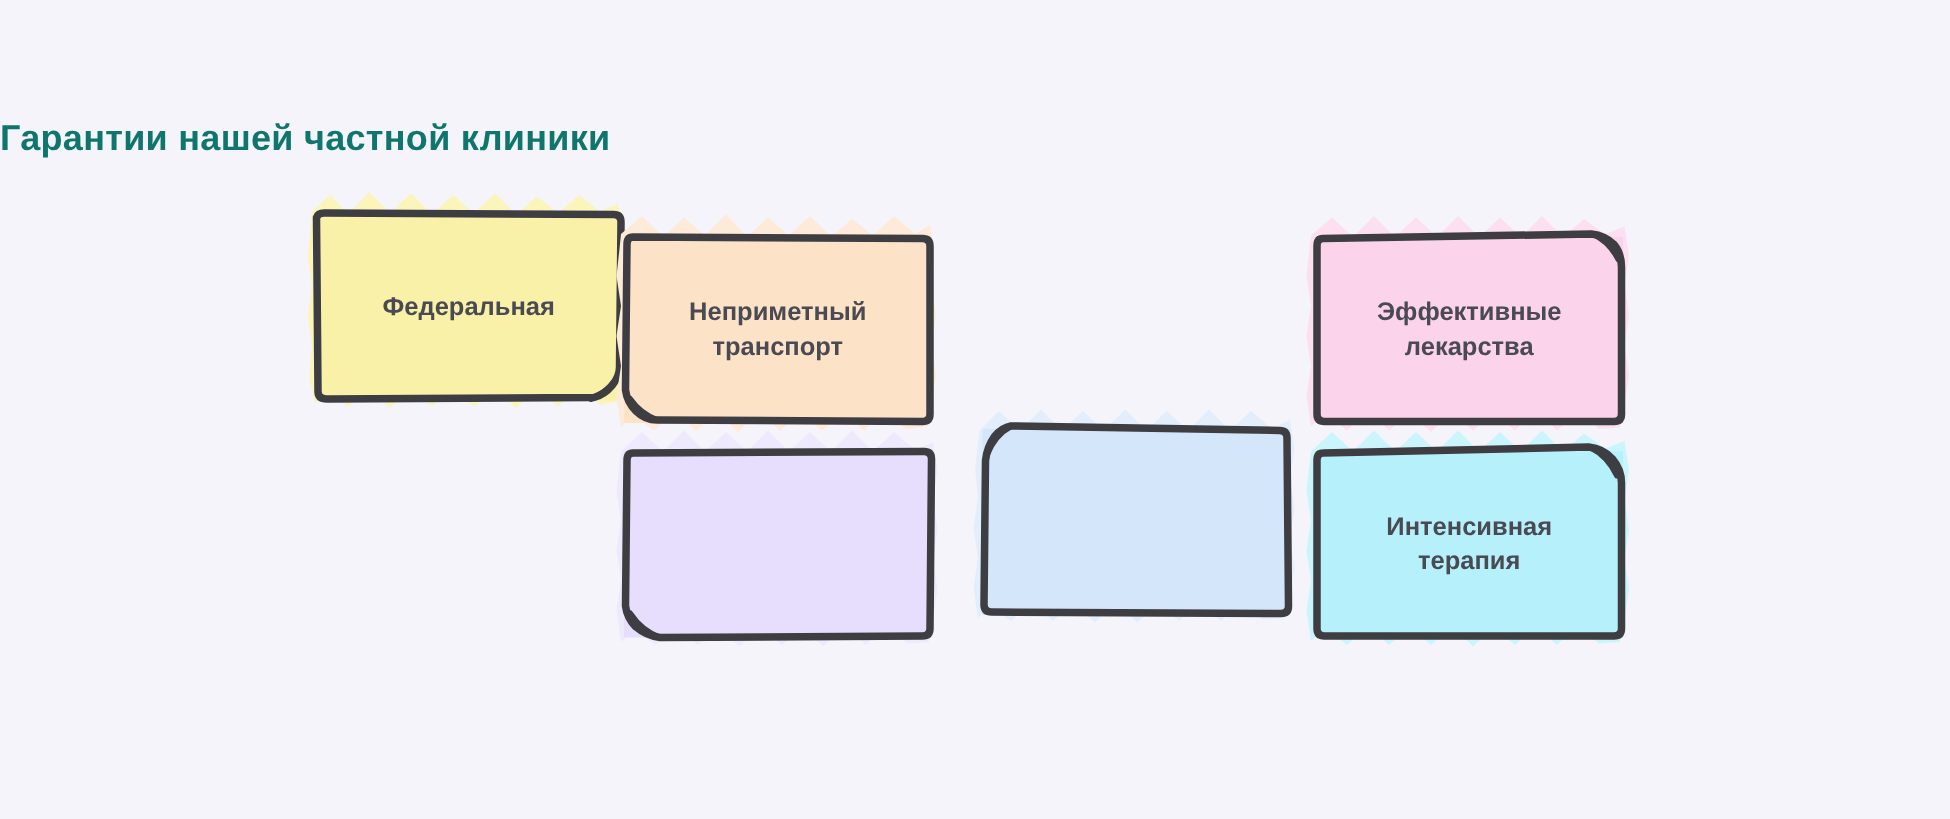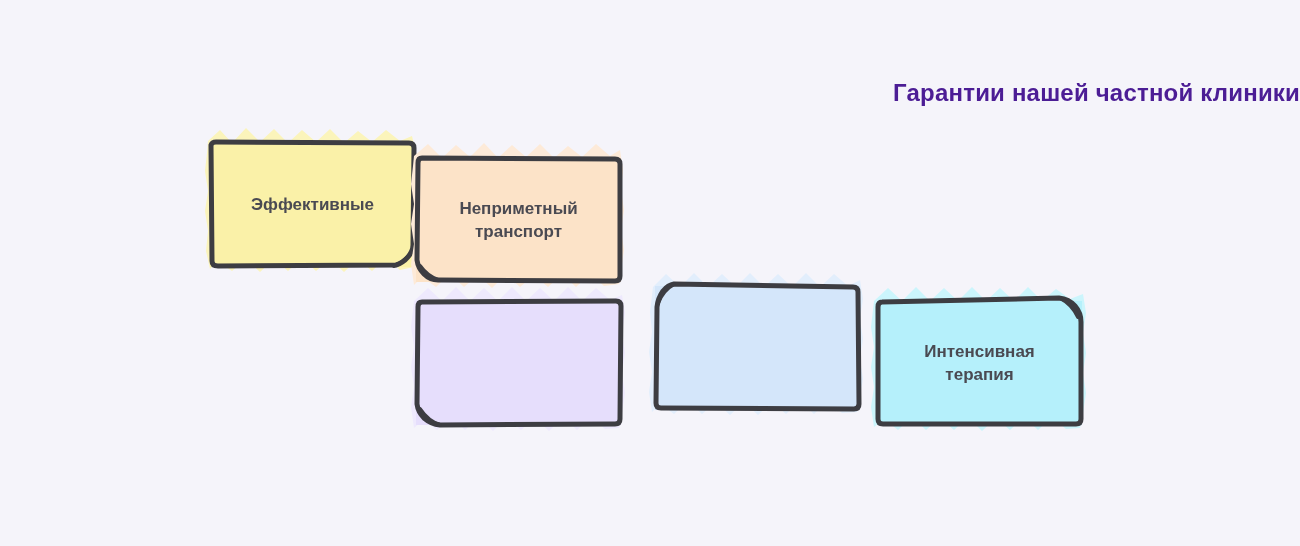--- a/index.html
+++ b/index.html
@@ -20,24 +20,24 @@
     position: absolute;
     inset: 0;
   }
 
   
   .title {
     position: absolute;
     left: 0;
     right: 0;
     top: 79px;
-    text-align: right;
+    text-align: left;
     font-size: 24px;
     font-weight: bold;
-    color: #4c1d95;
+    color: #0f766e;
     letter-spacing: 0.2px;
   }
 
   
   .grid {
     position: absolute;
     left: 210px;
     top: 143px;
     width: 880px;
     height: 275px;
@@ -98,37 +98,49 @@
 
     <div class="card col-1 row-1">
       <svg class="card-svg" viewBox="0 0 237 156">
         <g>
           <path d="M14 14 L26 3 L38 16 L52 1 L66 15 L80 2 L94 16 L108 3 L122 15 L136 2 L150 16 L164 4 L178 15 L192 3 L206 14 L218 9 L222 26 L224 44 L222 64 L225 84 L222 104 L224 124 L220 140 L206 143 L192 131 L178 144 L164 132 L150 145 L136 132 L122 144 L108 131 L94 144 L80 132 L66 145 L52 132 L38 144 L24 134 L16 142 L12 124 L14 104 L11 84 L14 64 L11 44 L13 26 Z" fill="#fbf4bb"></path>
         </g>
         <rect x="16" y="16" width="205" height="124" fill="#faf1a8"></rect>
         <path d="M17 18 Q18 15 22 15 L215 16 Q220 16 220 21 L219 118 Q219 124 214 130 Q209 136 202 138 L24 139 Q18 139 18 134 L17 18 Z" fill="none" stroke="#3d3d42" stroke-width="5" stroke-linejoin="round" stroke-linecap="round"></path>
         <path d="M200 139 Q210 135 216 127" fill="none" stroke="#3d3d42" stroke-width="4" stroke-linecap="round"></path>
       </svg>
-      <div class="card-label">Эффективные</div>
+      <div class="card-label">Федеральная</div>
     </div>
 
     <div class="card col-2 row-1 shift">
       <svg class="card-svg" viewBox="0 0 237 156">
         <g>
           <path d="M14 14 L28 2 L42 16 L56 3 L70 15 L84 1 L98 16 L112 3 L126 15 L140 2 L154 16 L168 4 L182 15 L196 2 L210 14 L220 8 L223 28 L221 48 L224 68 L221 88 L224 108 L221 128 L219 142 L204 144 L190 132 L176 145 L162 132 L148 145 L134 133 L120 145 L106 132 L92 146 L78 133 L64 145 L50 132 L36 145 L22 135 L14 143 L11 122 L14 102 L11 82 L14 62 L11 42 L13 24 Z" fill="#fdead8"></path>
         </g>
         <rect x="16" y="16" width="205" height="124" fill="#fce3c8"></rect>
         <path d="M22 16 L215 17 Q220 17 220 22 L220 134 Q220 139 215 139 L38 138 Q30 138 24 132 Q18 126 17 118 L18 21 Q18 16 22 16 Z" fill="none" stroke="#3d3d42" stroke-width="5" stroke-linejoin="round" stroke-linecap="round"></path>
         <path d="M38 138 Q27 134 20 124" fill="none" stroke="#3d3d42" stroke-width="4" stroke-linecap="round"></path>
       </svg>
       <div class="card-label">Неприметный
 транспорт</div>
     </div>
 
 
+    <div class="card col-4 row-1 shift">
+      <svg class="card-svg" viewBox="0 0 237 156">
+        <g>
+          <path d="M13 15 L27 3 L41 16 L55 2 L69 16 L83 3 L97 16 L111 2 L125 16 L139 3 L153 16 L167 2 L181 16 L195 4 L209 14 L222 9 L225 28 L222 48 L225 68 L222 88 L225 108 L222 128 L219 143 L205 144 L191 132 L177 145 L163 132 L149 145 L135 133 L121 145 L107 132 L93 146 L79 133 L65 145 L51 132 L37 145 L23 134 L13 142 L10 122 L13 102 L10 82 L13 62 L10 42 Z" fill="#fcdff0"></path>
+        </g>
+        <rect x="16" y="16" width="205" height="124" fill="#fbd3ea"></rect>
+        <path d="M21 17 L200 14 Q209 15 215 21 Q220 27 220 36 L220 134 Q220 139 215 139 L22 139 Q17 139 17 134 L17 22 Q17 17 21 17 Z" fill="none" stroke="#3d3d42" stroke-width="5" stroke-linejoin="round" stroke-linecap="round"></path>
+        <path d="M201 14 Q212 19 218 31" fill="none" stroke="#3d3d42" stroke-width="4" stroke-linecap="round"></path>
+      </svg>
+      <div class="card-label">Эффективные
+лекарства</div>
+    </div>
 
 
     <div class="card col-2 row-2 shift">
       <svg class="card-svg" viewBox="0 0 237 156">
         <g>
           <path d="M14 16 L28 3 L42 16 L56 2 L70 16 L84 3 L98 16 L112 2 L126 16 L140 3 L154 16 L168 2 L182 16 L196 3 L210 15 L222 10 L225 28 L222 48 L225 68 L222 88 L225 108 L222 128 L219 143 L205 144 L191 132 L177 145 L163 132 L149 146 L135 133 L121 145 L107 132 L93 146 L79 133 L65 145 L51 132 L37 145 L23 135 L14 143 L11 122 L14 102 L11 82 L14 62 L11 42 Z" fill="#eee9fd"></path>
         </g>
         <rect x="16" y="16" width="205" height="124" fill="#e6defc"></rect>
         <path d="M22 17 L216 16 Q221 16 221 21 L220 134 Q220 139 215 139 L40 140 Q31 139 24 133 Q18 127 17 119 L18 22 Q18 17 22 17 Z" fill="none" stroke="#3d3d42" stroke-width="5" stroke-linejoin="round" stroke-linecap="round"></path>
         <path d="M40 140 Q28 136 20 124" fill="none" stroke="#3d3d42" stroke-width="4" stroke-linecap="round"></path>

